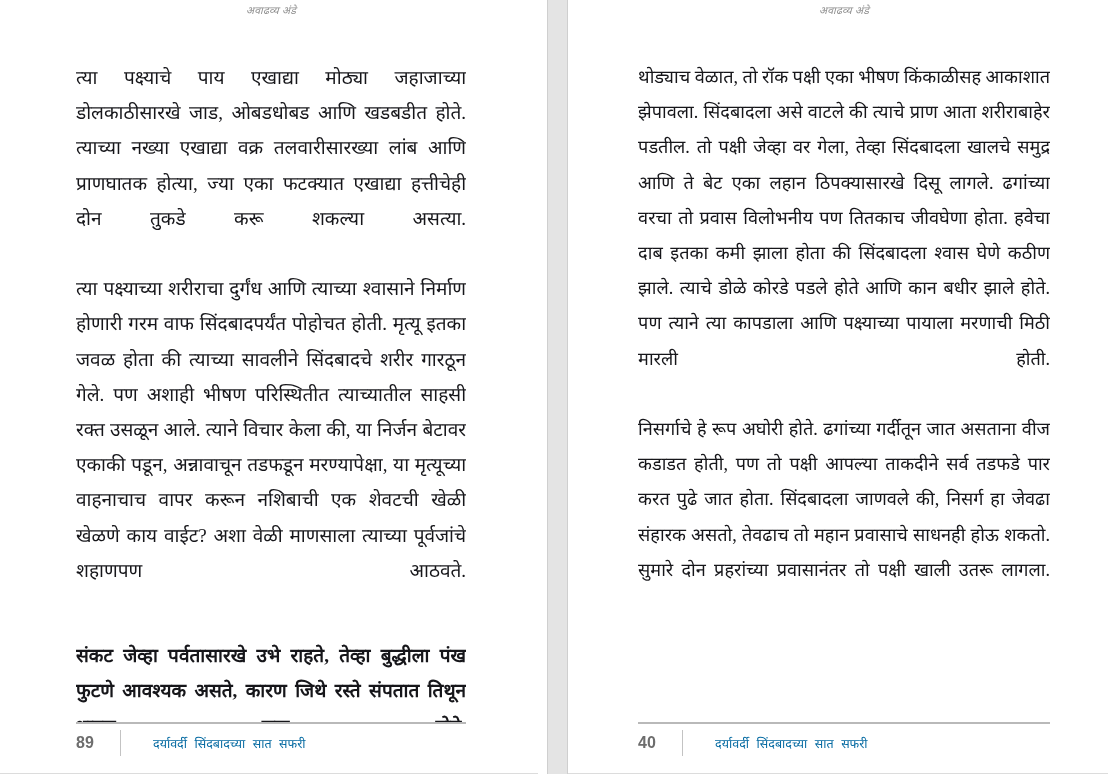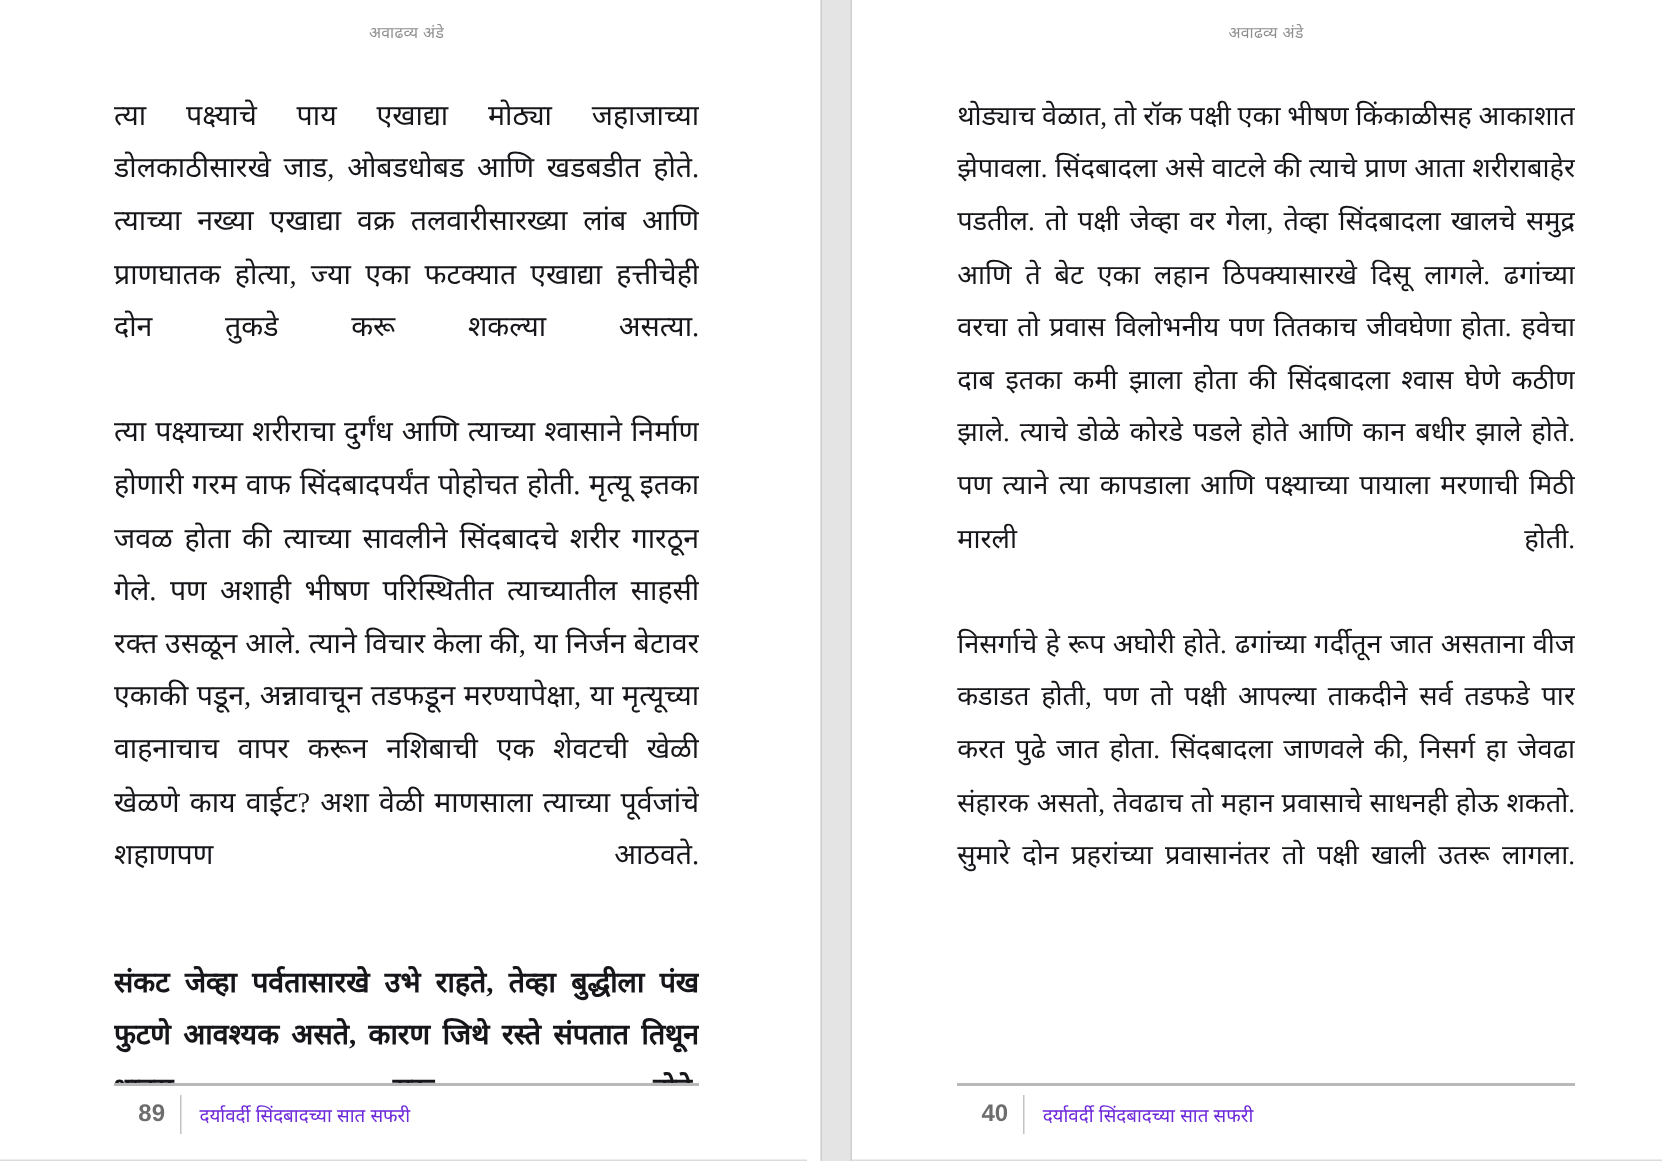--- a/index.html
+++ b/index.html
@@ -50,28 +50,29 @@
   .page-inner {
     position: absolute;
     box-sizing: border-box;
   }
   .page-left .page-inner  { left: 76px;  right: 72px;  top: 0; bottom: 0; }
   .page-right .page-inner { left: 80px;  right: 58px;  top: 0; bottom: 0; }
 
   
   .running-head {
     position: absolute;
-    top: 14px;
+    top: 3px;
     left: 0;
     right: 0;
     text-align: center;
     font-size: 10.5px;
     color: #8e8e8e;
     letter-spacing: 0.2px;
     font-family: "Liberation Sans", "DejaVu Sans", sans-serif;
+    font-style: italic;
   }
 
   
   .body-col {
     position: absolute;
     top: 60px;
     left: 0;
     right: 0;
     bottom: 52px;
     overflow: hidden;
@@ -120,38 +121,39 @@
     position: absolute;
     top: 8px;
     left: 0;
     right: 0;
     display: flex;
     align-items: center;
     height: 26px;
   }
   .folio {
     min-width: 34px;
-    text-align: right;
+    text-align: left;
     font-size: 16px;
     font-weight: bold;
     color: #6d6d6d;
     font-family: "Liberation Sans", "DejaVu Sans", sans-serif;
     padding-right: 10px;
   }
   .folio-divider {
     width: 1px;
     align-self: stretch;
     background: #c3c3c3;
     margin-right: 12px;
   }
   .footer-title {
     font-size: 12.5px;
-    color: #6d28d9;
-    font-family: Liberation Sans, sans-serif;
+    color: #0369a1;
+    font-family: Liberation Mono, monospace;
     white-space: nowrap;
+    margin-left: 20px;
   }
 
   
   .page-edge {
     position: absolute;
     left: 0;
     right: 0;
     bottom: 0;
     height: 1px;
     background: #dcdcdc;

